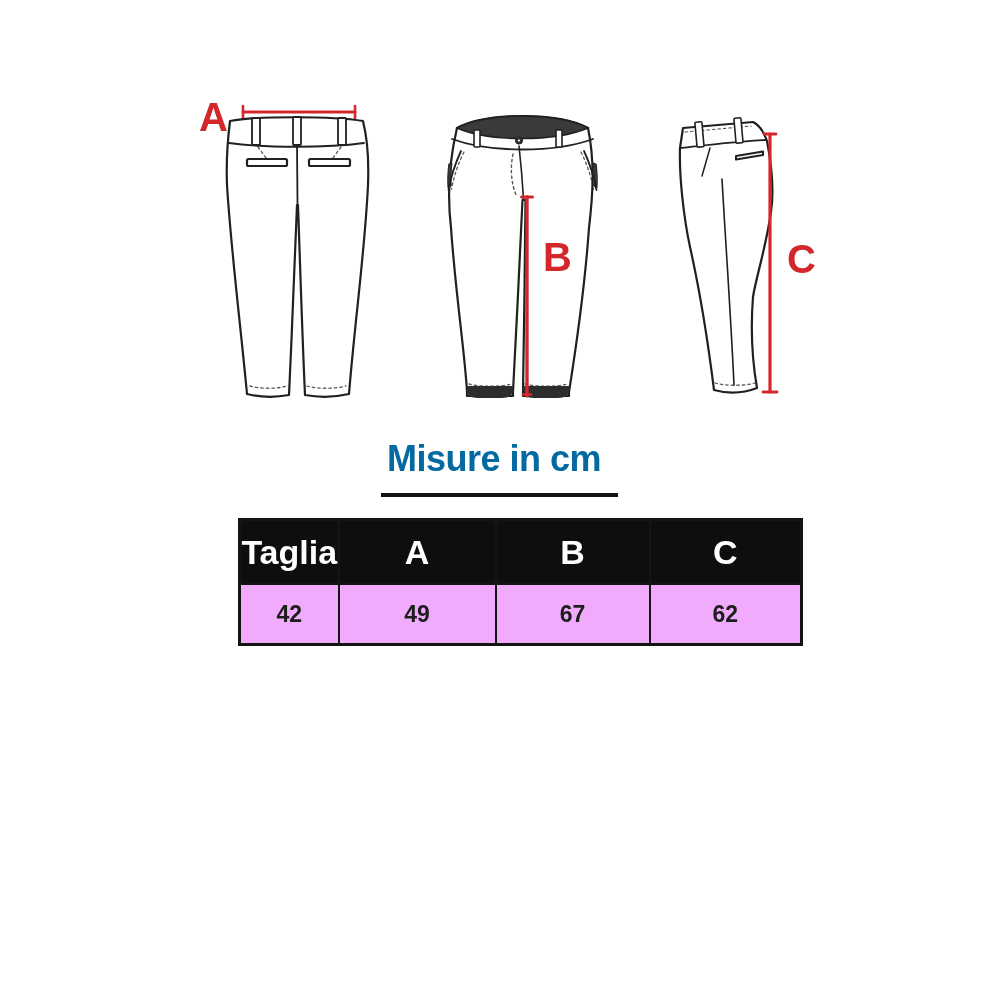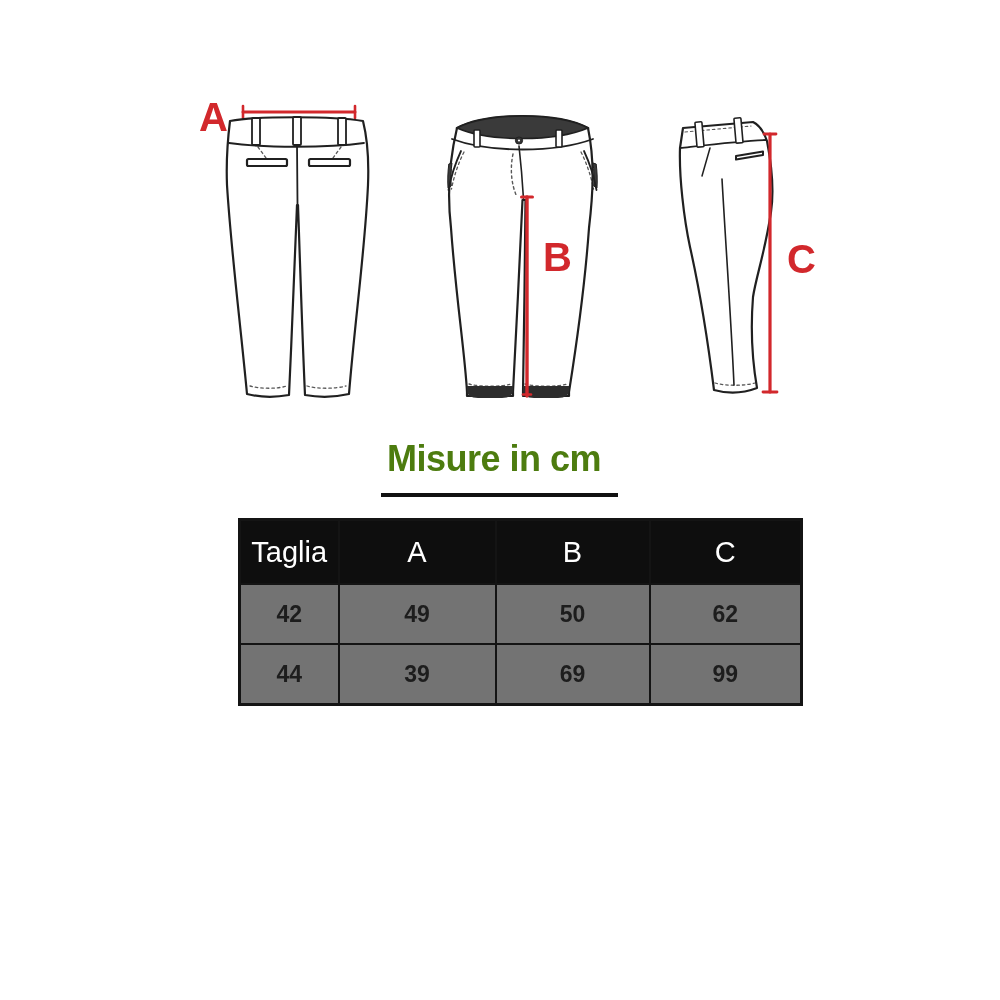--- a/index.html
+++ b/index.html
@@ -17,44 +17,44 @@
   .measure-label{
     position:absolute;
     font-size:40px;font-weight:700;
     color:var(--accent,#d2282c);
     letter-spacing:0;line-height:1;
   }
   .chart-title{
     position:absolute;left:250px;top:438px;width:488px;
     text-align:center;
     font-size:36px;font-weight:700;letter-spacing:-0.5px;
-    color:#4d7c0f;
+    color:#0369a1;
   }
   .title-underline{
     position:absolute;left:381px;top:493px;width:237px;height:4px;
     background:#111;
   }
   table.size-table{
     position:absolute;left:238px;top:518px;
     border-collapse:collapse;table-layout:fixed;
     border:3px solid var(--table-border,#141414);
   }
   table.size-table th, table.size-table td{
     border:2px solid var(--table-border,#141414);
     text-align:center;vertical-align:middle;
     padding:0;
   }
   table.size-table th{
     background:var(--table-header-bg,#0e0e0e);
     color:var(--table-header-text,#fff);
-    font-size:29px;font-weight:400;
+    font-size:34px;font-weight:700;
     height:62px;
   }
   table.size-table td{
-    background:#737373;
+    background:#f0abfc;
     font-size:23px;font-weight:700;
     color:var(--text,#1d1d1d);
     height:58px;
   }
   .col-taglia{width:99px;} .col-a{width:157px;} .col-b{width:154px;} .col-c{width:152px;}
 
   
   .ink{stroke:var(--ink,#202020);fill:none;stroke-linecap:round;stroke-linejoin:round;}
   .garment{fill:#ffffff;stroke:var(--ink,#202020);stroke-linejoin:round;}
   .darkfill{fill:var(--dark-fill,#3a3a3a);stroke:var(--ink,#202020);}
@@ -219,25 +219,19 @@
         <th>Taglia</th>
         <th>A</th>
         <th>B</th>
         <th>C</th>
       </tr>
     </thead>
     <tbody>
       <tr>
         <td>42</td>
         <td>49</td>
-        <td>50</td>
+        <td>67</td>
         <td>62</td>
-      </tr>
-      <tr>
-        <td>44</td>
-        <td>39</td>
-        <td>69</td>
-        <td>99</td>
       </tr>
     </tbody>
   </table>
 
 </div>
 
 </body></html>

